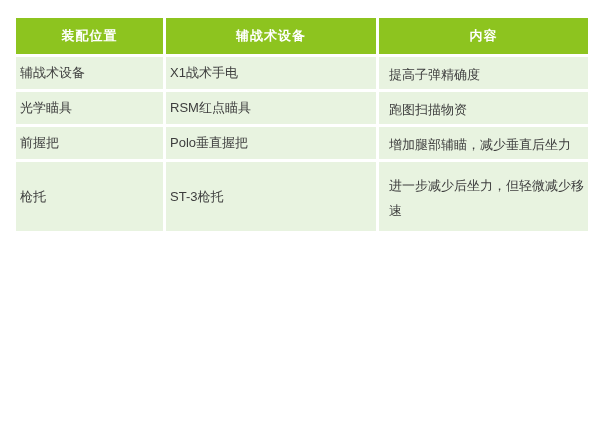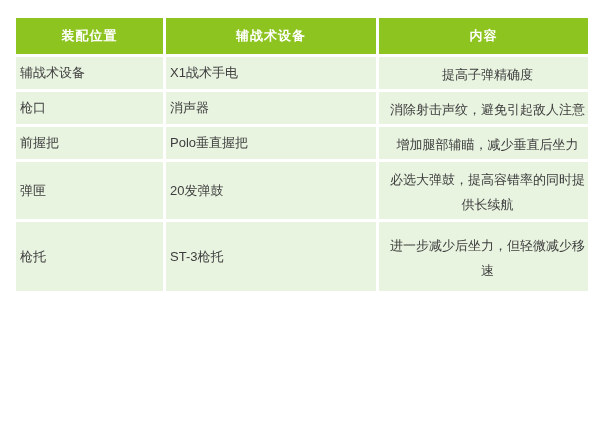--- a/index.html
+++ b/index.html
@@ -46,21 +46,21 @@
     background:var(--row-bg);
     color:var(--body-text);
     font-size:13px;
     vertical-align:middle;
   }
   td.c-pos,td.c-acc{
     text-align:left;
     padding:0 4px;
   }
   td.c-con{
-    text-align:center;
+    text-align:left;
     padding:5px 2px 2px 10px;
     line-height:25px;
   }
   tr.h-s td{height:34px;}
   tr.h-m td{height:50px;}
   tr.h-m2 td{height:58px;}
   tr.h-l td{height:72px;}
 </style>
 </head>
 <body>
@@ -79,33 +79,28 @@
         <th>内容</th>
       </tr>
     </thead>
     <tbody>
       <tr class="h-s">
         <td class="c-pos">辅战术设备</td>
         <td class="c-acc">X1战术手电</td>
         <td class="c-con">提高子弹精确度</td>
       </tr>
       <tr class="h-s">
-        <td class="c-pos">枪口</td>
-        <td class="c-acc">消声器</td>
-        <td class="c-con">消除射击声纹，避免引起敌人注意</td>
+        <td class="c-pos">光学瞄具</td>
+        <td class="c-acc">RSM红点瞄具</td>
+        <td class="c-con">跑图扫描物资</td>
       </tr>
       <tr class="h-s">
         <td class="c-pos">前握把</td>
         <td class="c-acc">Polo垂直握把</td>
         <td class="c-con">增加腿部辅瞄，减少垂直后坐力</td>
-      </tr>
-      <tr class="h-m2">
-        <td class="c-pos">弹匣</td>
-        <td class="c-acc">20发弹鼓</td>
-        <td class="c-con">必选大弹鼓，提高容错率的同时提供长续航</td>
       </tr>
       <tr class="h-l">
         <td class="c-pos">枪托</td>
         <td class="c-acc">ST-3枪托</td>
         <td class="c-con">进一步减少后坐力，但轻微减少移速</td>
       </tr>
     </tbody>
   </table>
 </div>
 

